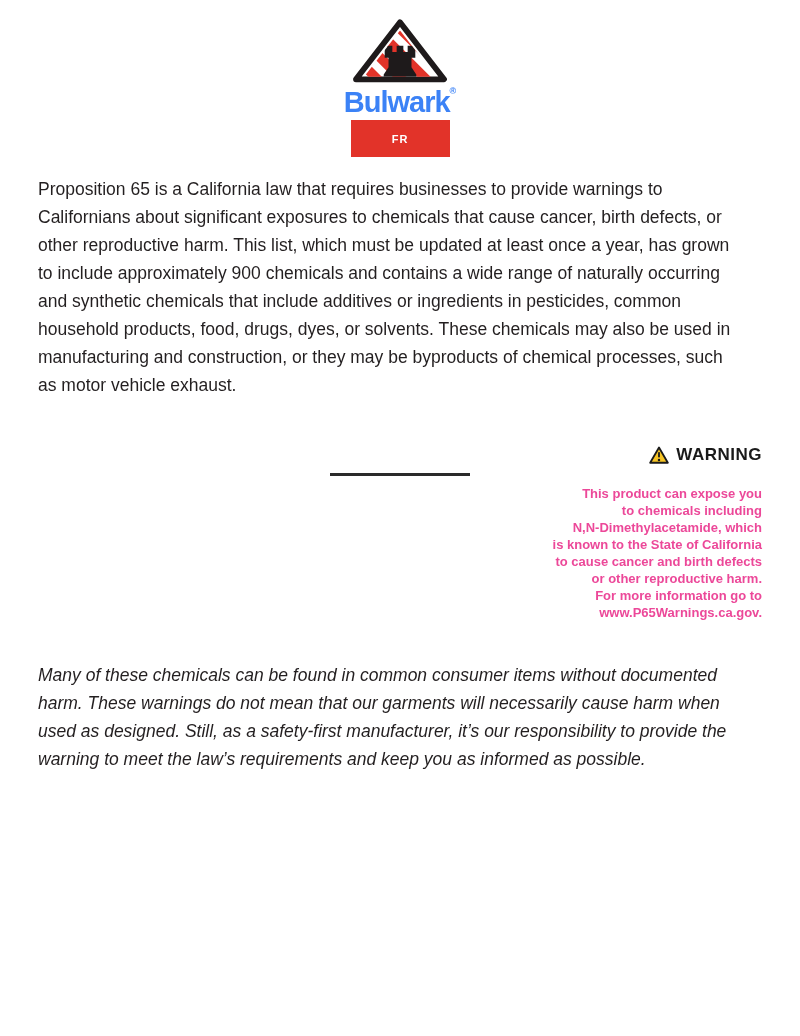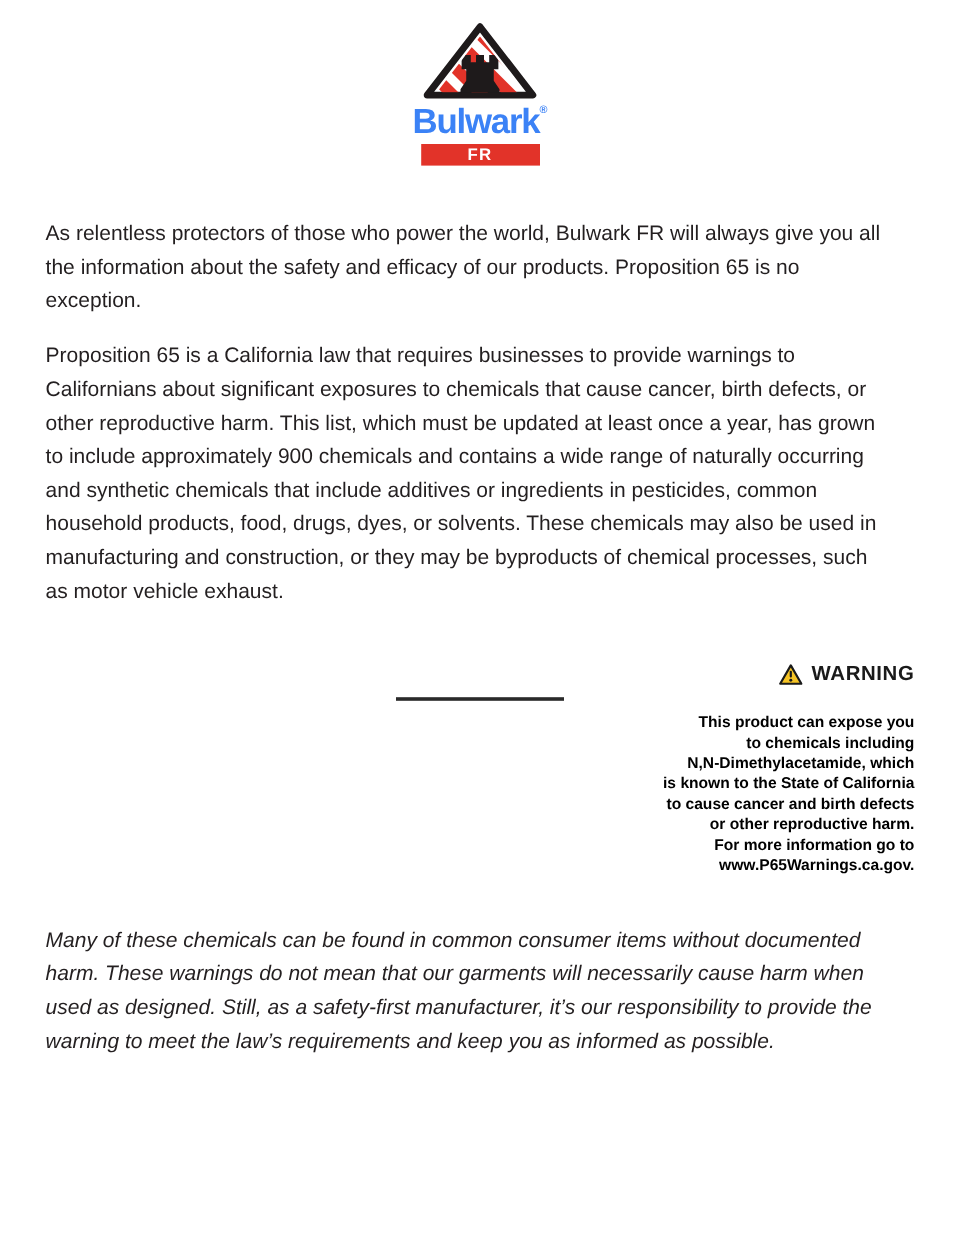--- a/index.html
+++ b/index.html
@@ -33,29 +33,29 @@
   }
   .wordmark .reg {
     font-size: 9px;
     vertical-align: top;
     position: relative;
     top: -1px;
     letter-spacing: 0;
   }
   .fr-box {
     width: 99px;
-    height: 18px;
+    height: 37px;
     margin-top: 3px;
     background: #e23329;
     color: #ffffff;
     font-weight: bold;
-    font-size: 14px;
+    font-size: 11px;
     letter-spacing: 1px;
     display: flex;
-    align-items: flex-start;
+    align-items: center;
     justify-content: center;
   }
 
   
   .content { padding: 0 38px; }
   .body-text {
     font-size: 17.5px;
     line-height: 28px;
     margin: 0;
     white-space: pre-line;
@@ -87,21 +87,21 @@
     width: 140px;
     height: 3px;
     background: #2a2a2a;
     margin: 5px auto 9px auto;
   }
   .warning-body {
     font-weight: bold;
     font-size: 13px;
     line-height: 17px;
     white-space: pre-line;
-    color: #000000;
+    color: #ec4899;
   }
 </style>
 </head>
 <body>
 
 <div class="page">
 
   <div class="logo">
     <svg class="shield-svg" viewBox="0 0 100 70" aria-hidden="true">
       <defs>
@@ -131,23 +131,20 @@
           L66 41.5 L62 41.5 L62 51.5 L67 59 L67 61.5 L33 61.5 L33 59 L38 51.5 L38 41.5 L34 41.5 Z"></path>
       </g>
     </svg>
     <div class="wordmark"><span>Bulwark</span><span class="reg">®</span></div>
     <div class="fr-box">
         <span>FR</span>
       </div>
   </div>
 
   <div class="content">
-    <p class="body-text p1">As relentless protectors of those who power the world, Bulwark FR will always give you all
-the information about the safety and efficacy of our products. Proposition 65 is no
-exception.</p>
     <p class="body-text p2">Proposition 65 is a California law that requires businesses to provide warnings to
 Californians about significant exposures to chemicals that cause cancer, birth defects, or
 other reproductive harm. This list, which must be updated at least once a year, has grown
 to include approximately 900 chemicals and contains a wide range of naturally occurring
 and synthetic chemicals that include additives or ingredients in pesticides, common
 household products, food, drugs, dyes, or solvents. These chemicals may also be used in
 manufacturing and construction, or they may be byproducts of chemical processes, such
 as motor vehicle exhaust.</p>
 
     <div class="warning-block">

